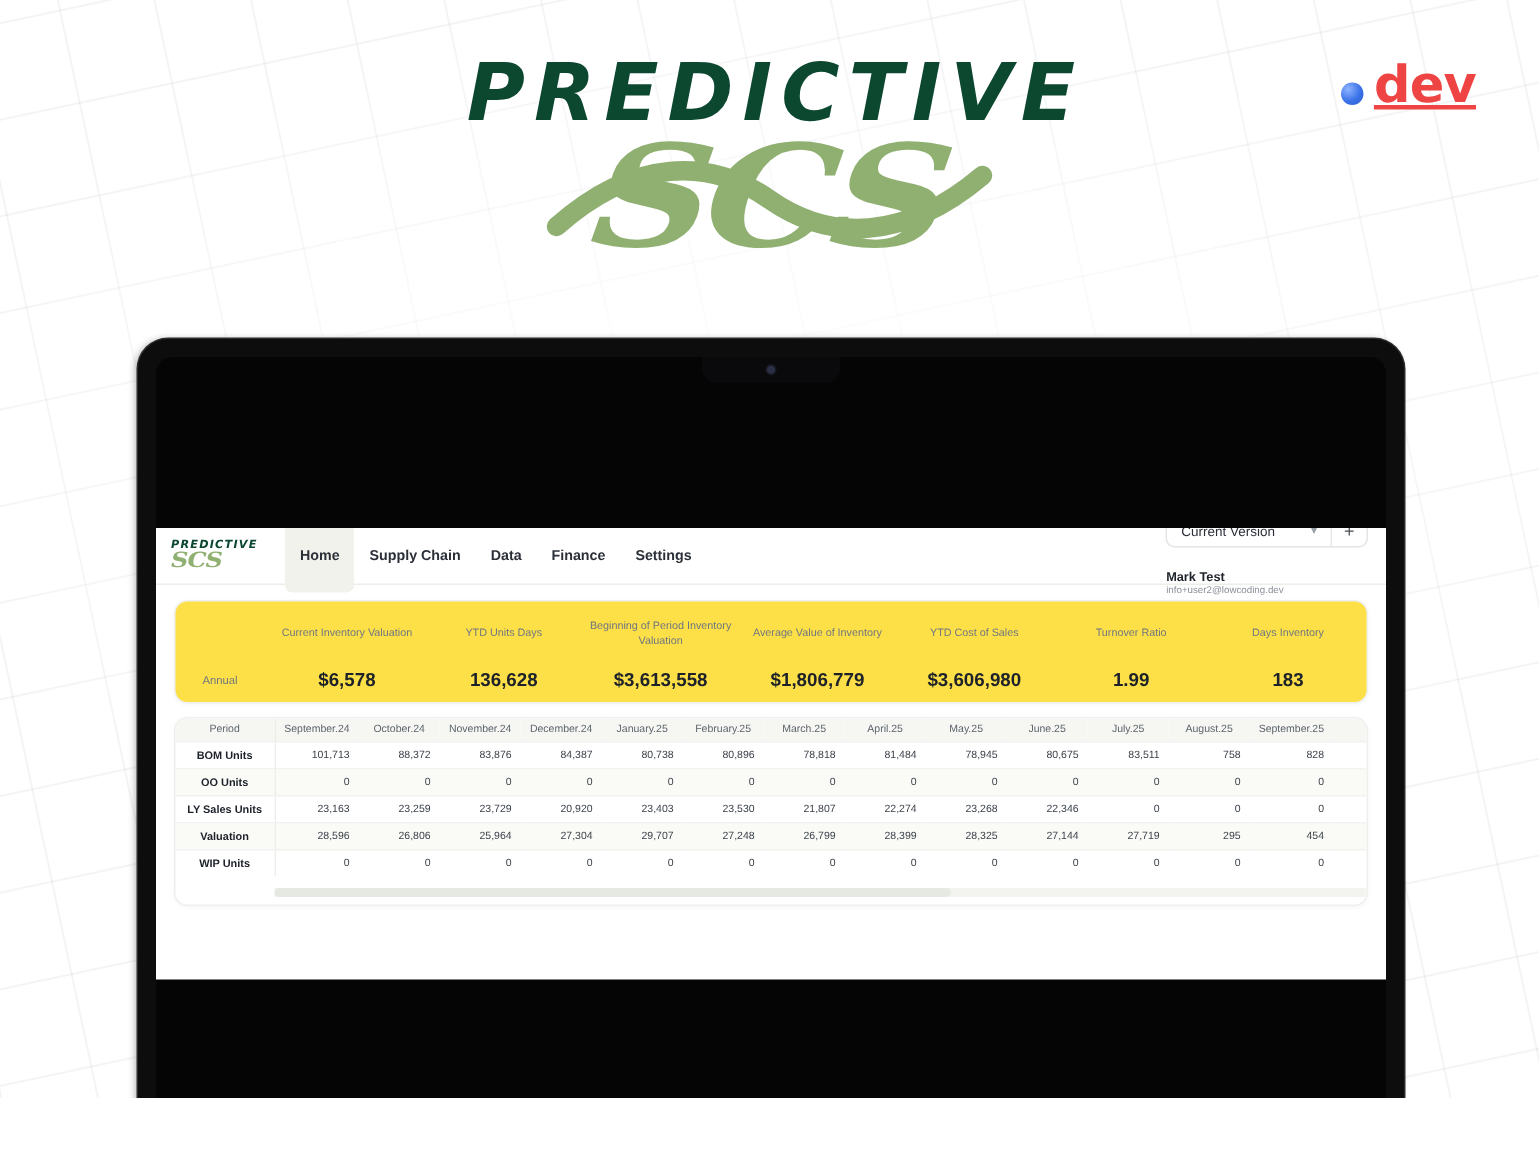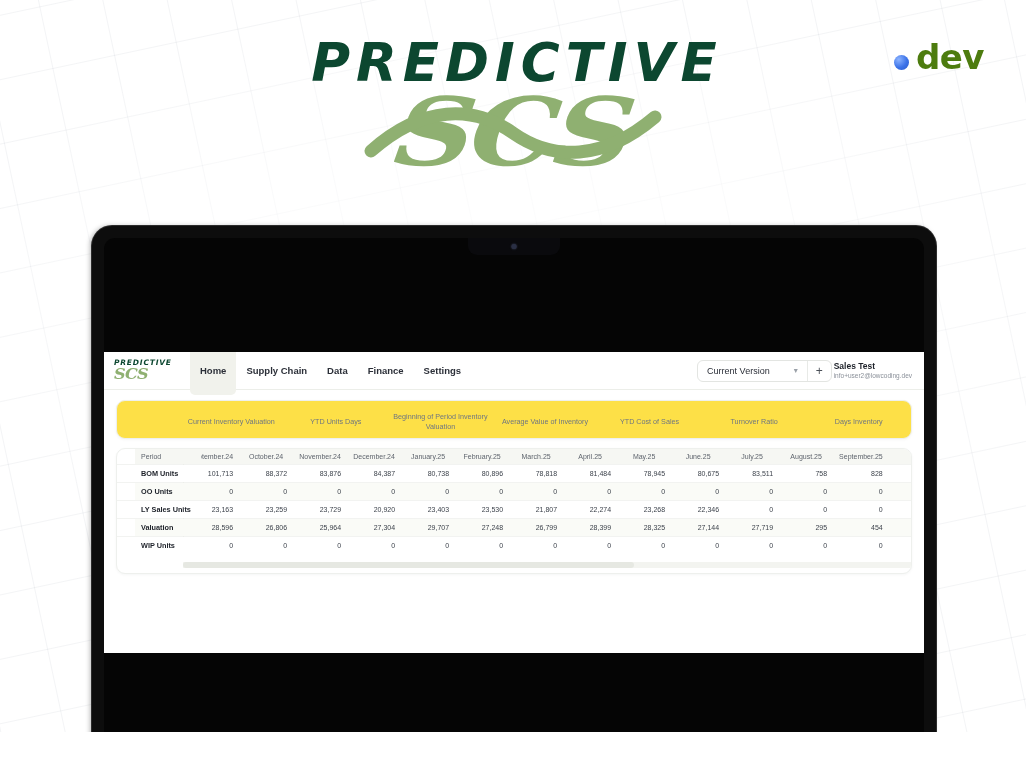--- a/index.html
+++ b/index.html
@@ -99,22 +99,23 @@
     width: 15px; height: 15px;
     border-radius: 50%;
     background: radial-gradient(circle at 32% 30%, #8db4ff 0%, #3b72e8 55%, #2c5ccc 100%);
     margin-top: 10px;
   }
   #dev-text {
     font-family: "DejaVu Sans", sans-serif;
     font-weight: bold;
     font-size: 34px;
     letter-spacing: -0.5px;
-    color: #4d7c0f;
+    color: #ef4444;
     line-height: 1;
+    text-decoration: underline;
   }
 
   
   #laptop {
     position: absolute;
     left: 92px;
     top: 226px;
     width: 844px;
     height: 560px;
     background: #0d0d0d;
@@ -206,22 +207,22 @@
     padding: 19px 10px;
     border-radius: 5px;
     white-space: nowrap;
   }
   .nav-item.active {
     background: #f1f2ec;
   }
   #nav-right {
     margin-left: auto;
     display: flex;
-    align-items: center;
-    gap: 2px;
+    gap: 14px;
+    flex-direction: column;
   }
   #version-select {
     display: flex;
     align-items: center;
     height: 22px;
     border: 1px solid #e3e5e2;
     border-radius: 6px;
     background: #fff;
     overflow: hidden;
   }
@@ -308,25 +309,25 @@
     white-space: nowrap;
     text-align: right;
   }
   table.grid th {
     background: #f6f7f3;
     color: #5e646d;
     font-weight: normal;
     text-align: center;
   }
   table.grid th.sticky-col, table.grid td.sticky-col {
-    text-align: left;
+    text-align: center;
     width: 66px;
     min-width: 66px;
     position: sticky;
-    left: 18px;
+    left: 0;
     border-right: 1px solid #eceee9;
   }
   table.grid th.sticky-col { background: #f6f7f3; }
   table.grid td.sticky-col {
     background: #ffffff;
     font-weight: bold;
     color: #1d2129;
     font-size: 7.3px;
   }
   table.grid td { color: #3d434c; width: 54px; min-width: 54px; }
@@ -392,41 +393,51 @@
         <div class="nav-item">Finance</div>
         <div class="nav-item">Settings</div>
 
         <div id="nav-right">
           <div id="version-select">
             <div id="version-label">Current Version</div>
             <div id="version-caret">▾</div>
             <div id="version-add">+</div>
           </div>
           <div id="user-block">
-            <div id="user-name">Sales Test</div>
+            <div id="user-name">Mark Test</div>
             <div id="user-email">info+user2@lowcoding.dev</div>
           </div>
         </div>
       </div>
 
       <div id="kpi-card">
         <table class="kpi">
           <thead>
             <tr>
               <th class="row-label-col"></th>
               <th>Current Inventory Valuation</th>
               <th>YTD Units Days</th>
               <th>Beginning of Period Inventory Valuation</th>
               <th>Average Value of Inventory</th>
               <th>YTD Cost of Sales</th>
               <th>Turnover Ratio</th>
               <th>Days Inventory</th>
             </tr>
           </thead>
           <tbody>
+            <tr class="kpi-row">
+              <td class="row-label">Annual</td>
+              <td>$6,578</td>
+              <td>136,628</td>
+              <td>$3,613,558</td>
+              <td>$1,806,779</td>
+              <td>$3,606,980</td>
+              <td>1.99</td>
+              <td>183</td>
+            </tr>
           </tbody>
         </table>
       </div>
 
       <div id="data-card">
         <div id="data-scroll">
           <table class="grid">
             <thead>
               <tr id="grid-head-row">
                   <th class="sticky-col">Period</th>

